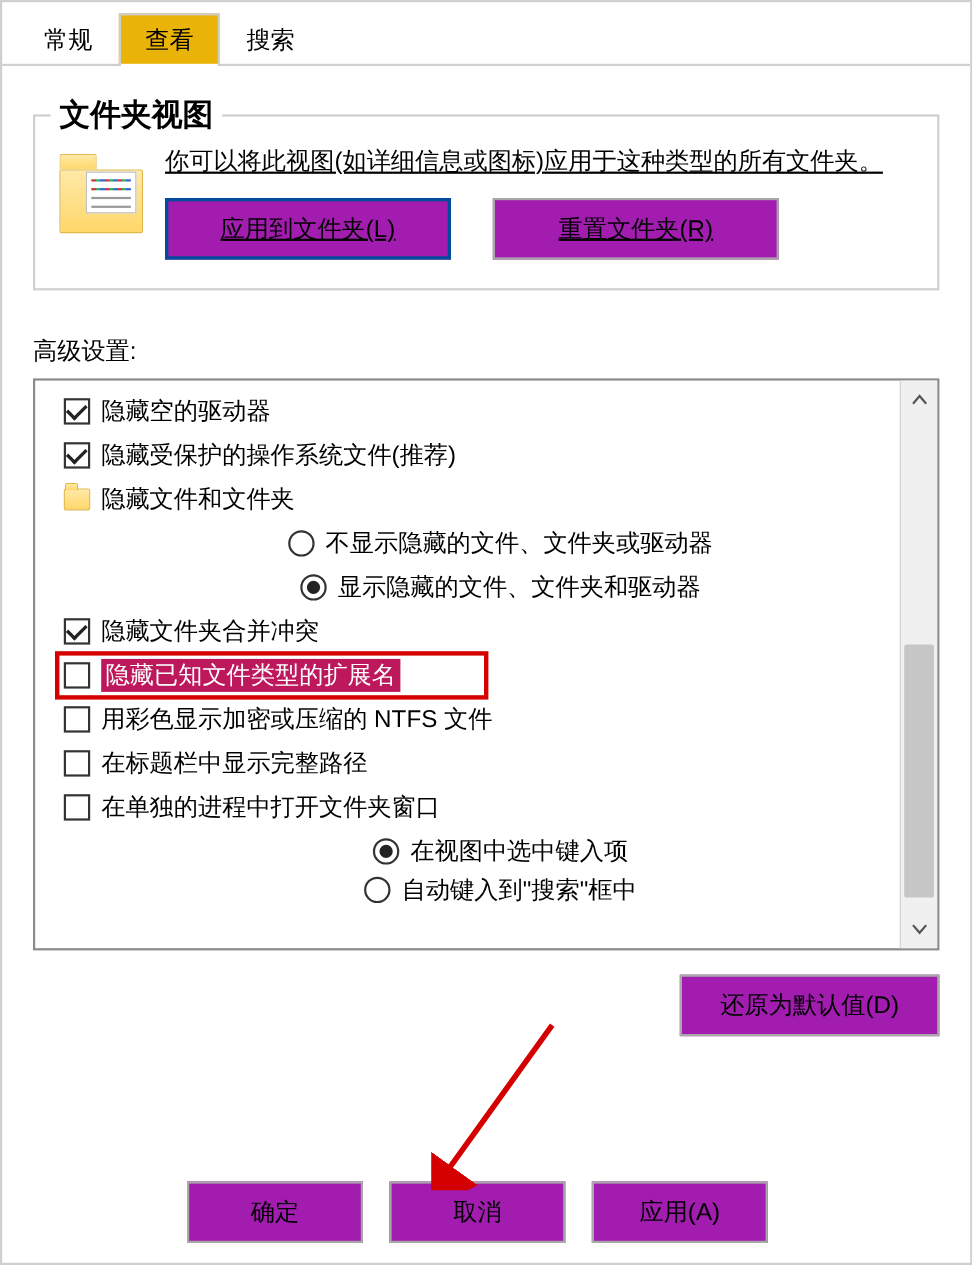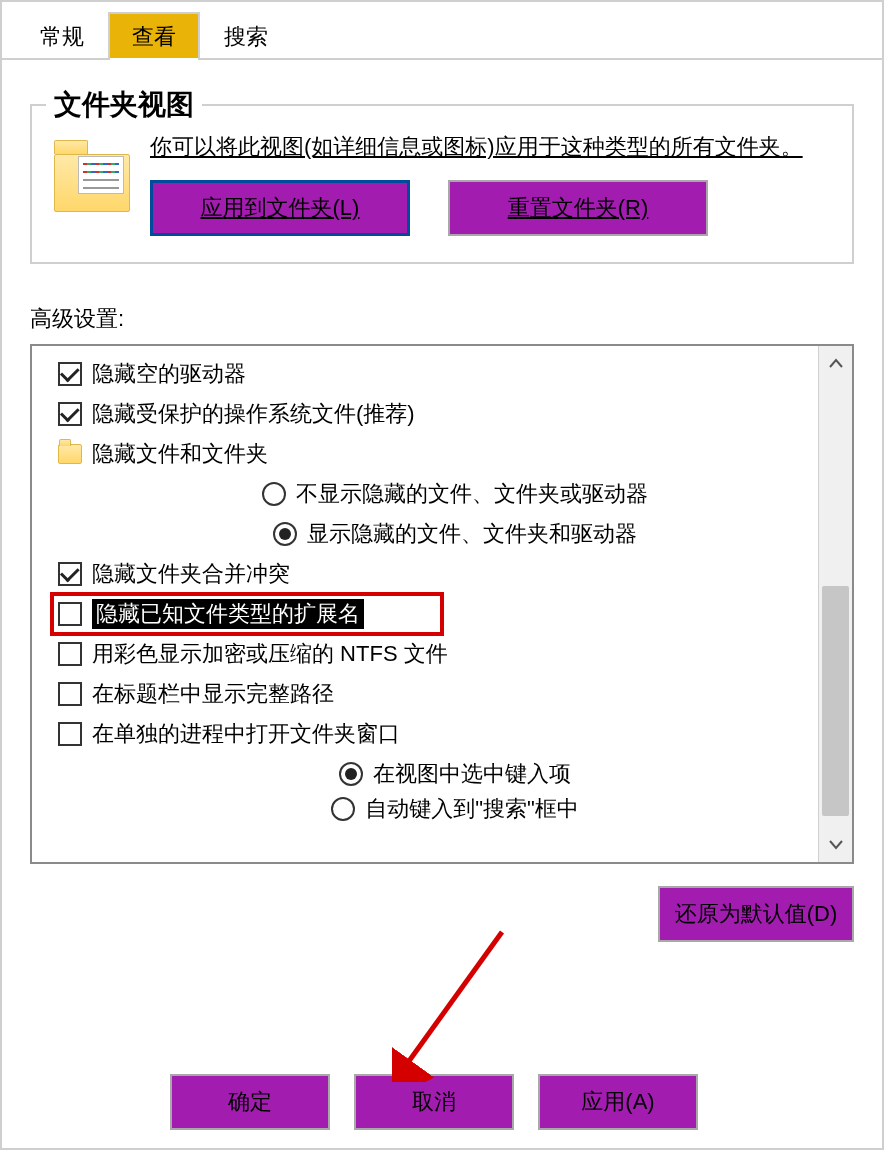--- a/index.html
+++ b/index.html
@@ -186,38 +186,38 @@
     border: 1px solid #e0b84a;
     position: relative; border-radius: 2px;
   }
   .fld::before {
     content:""; position:absolute; left:0; top:-6px; width:10px; height:6px;
     background: linear-gradient(#ffe9a8,#ffd76a);
     border:1px solid #e0b84a; border-bottom:none; border-radius:2px 2px 0 0;
   }
   .li-label { white-space: nowrap; }
   .li.highlight .li-label {
-    background: #000000; color: #fff;
+    background: #be185d; color: #fff;
     padding: 0 4px;
   }
   .li.redbox {
     outline: 4px solid #d40000;
     outline-offset: -2px;
     padding-left: 6px;
     margin-left: -6px;
     width: 390px;
   }
   .li.cut { height: 30px; overflow:hidden; }
   .li.cut .li-label { text-decoration: line-through; text-decoration-color: transparent; }
   
   .restore-row {
     display:flex; justify-content:flex-end;
     margin-top: 22px;
   }
-  .btn-restore { width: 196px; }
+  .btn-restore { width: 236px; }
   
   .bottom-row {
     position: absolute;
     left: 0; right: 0; bottom: 18px;
     display: flex; justify-content: center;
     gap: 24px;
     padding-right: 16px;
   }
   .btn-ok, .btn-cancel, .btn-apply {
     width: 160px;

